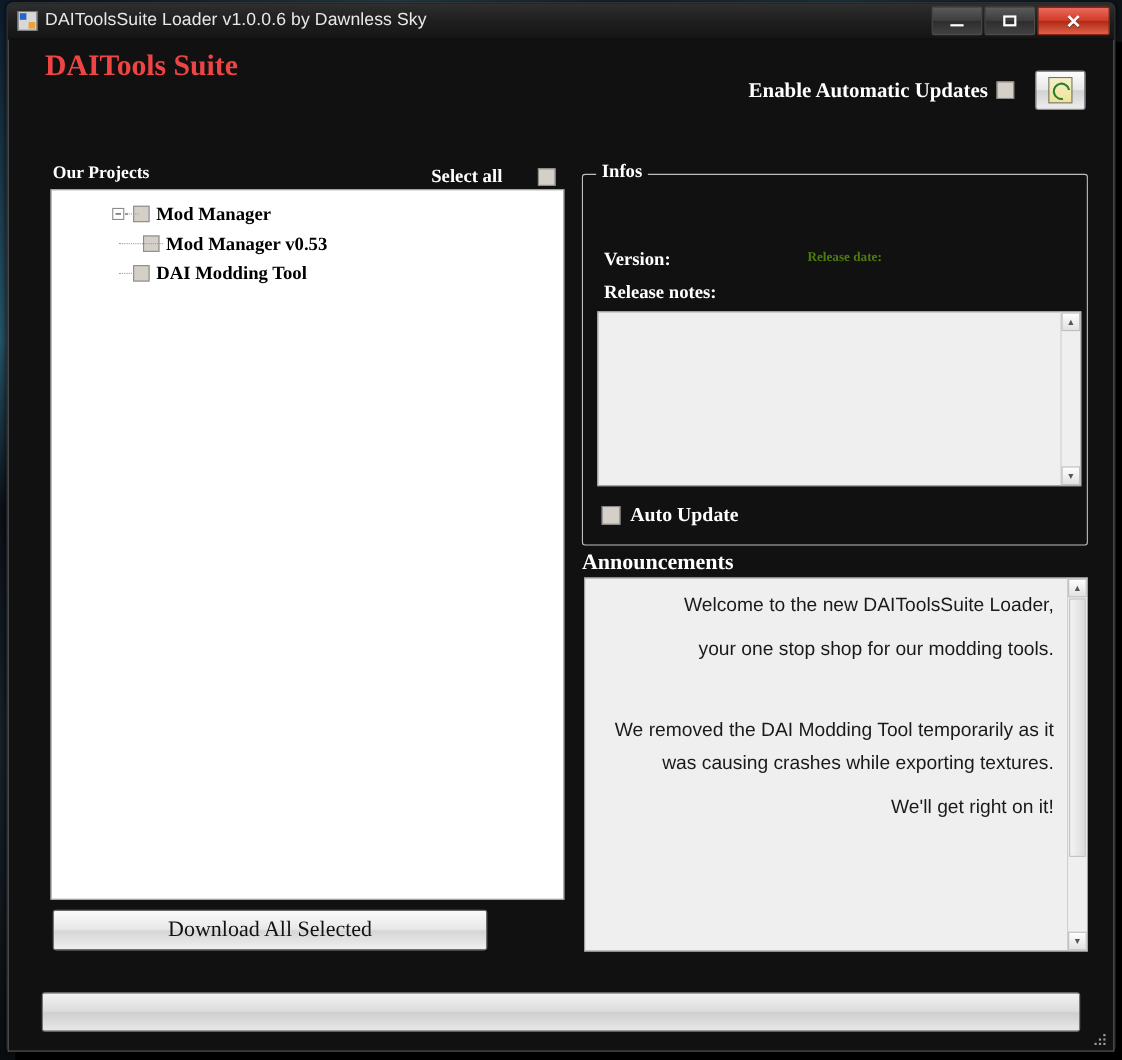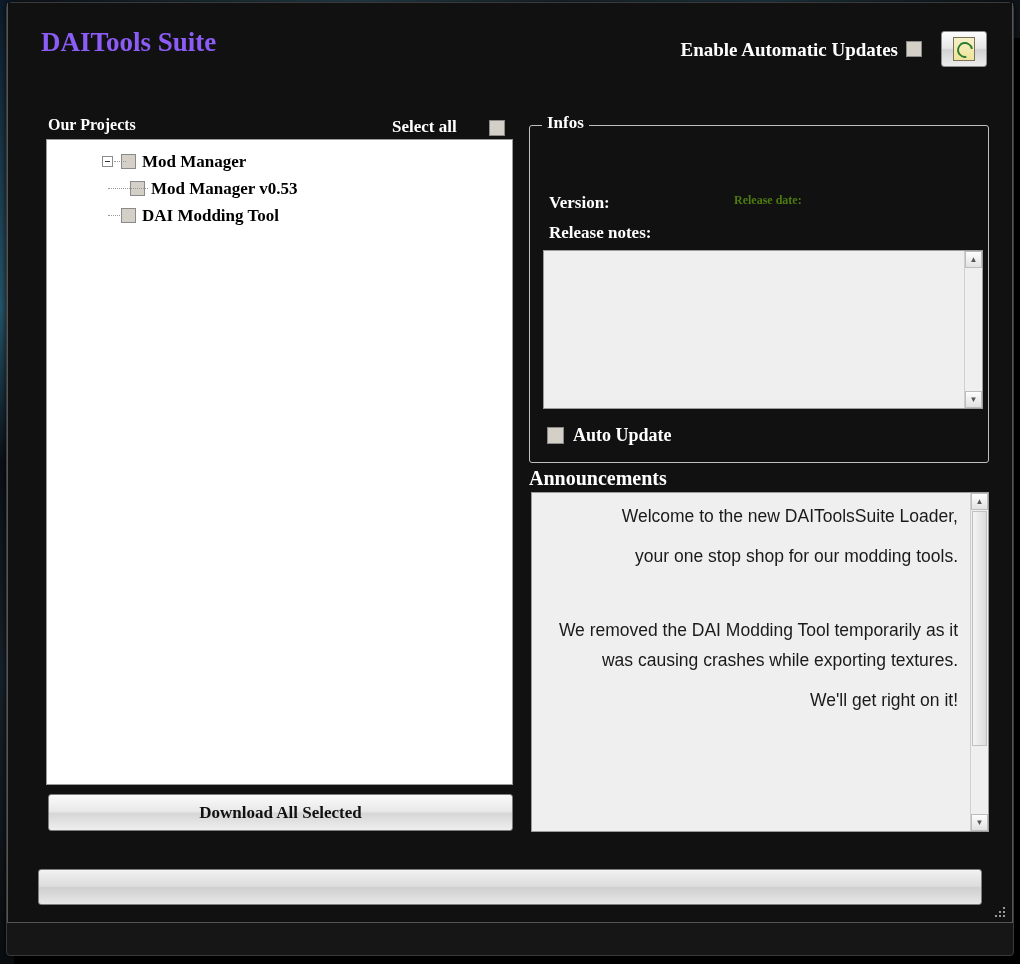--- a/index.html
+++ b/index.html
@@ -134,22 +134,22 @@
     height: 920px;
     background: #111111;
     border: 1px solid #555;
     border-top: none;
     margin: 0;
     box-sizing: border-box;
   }
 
   #app-title {
     position: absolute;
-    left: 33px; top: 24px;
-    color: #8b5cf6;
+    left: 33px; top: 8px;
+    color: #ef4444;
     font-size: 27px;
     font-weight: bold;
     font-family: "Liberation Serif", serif;
   }
 
   #auto-updates-label {
     position: absolute;
     right: 114px; top: 36px;
     color: #ffffff;
     font-size: 19px;
@@ -263,28 +263,28 @@
     background: #d4d0c8;
     border: 1px solid #8a8a8a;
     box-sizing: border-box;
     margin-right: 6px;
     flex: none;
   }
 
   #download-button {
     position: absolute;
     left: 40px; top: 791px;
-    width: 465px; height: 37px;
+    width: 395px; height: 37px;
     background: linear-gradient(180deg, #fbfbfb 0%, #e8e8e8 47%, #d6d6d6 53%, #efefef 100%);
     border: 1px solid #7d7d7d;
     border-radius: 3px;
     box-sizing: border-box;
     display: flex; align-items: center; justify-content: center;
-    font-size: 17px;
-    font-weight: bold;
+    font-size: 20px;
+    font-weight: normal;
     color: #111;
   }
 
   
   #infos-group {
     position: absolute;
     left: 521px; top: 122px;
     width: 460px; height: 338px;
     border: 1px solid #bfbfbf;
     border-radius: 3px;
@@ -419,20 +419,35 @@
 </head>
 <body>
 
 <div id="desktop">
   <div class="bg-top"></div>
   <div class="bg-strip"></div>
 </div>
 
 <div id="window">
 
+  <div id="titlebar">
+    <span class="app-icon"></span>
+    <span class="title-text">DAIToolsSuite Loader v1.0.0.6 by Dawnless Sky</span>
+    <span class="win-buttons">
+      <span class="win-btn">
+        <span class="glyph-min"></span>
+      </span>
+      <span class="win-btn">
+        <span class="glyph-max"></span>
+      </span>
+      <span class="win-btn close">
+        <span class="glyph-close">✕</span>
+      </span>
+    </span>
+  </div>
 
   <div id="client">
 
     <div id="app-title">DAITools Suite</div>
 
     <div id="auto-updates-label">Enable Automatic Updates</div>
     <div id="auto-updates-check"></div>
 
     <div id="refresh-button">
       <span class="icon-box"></span>

